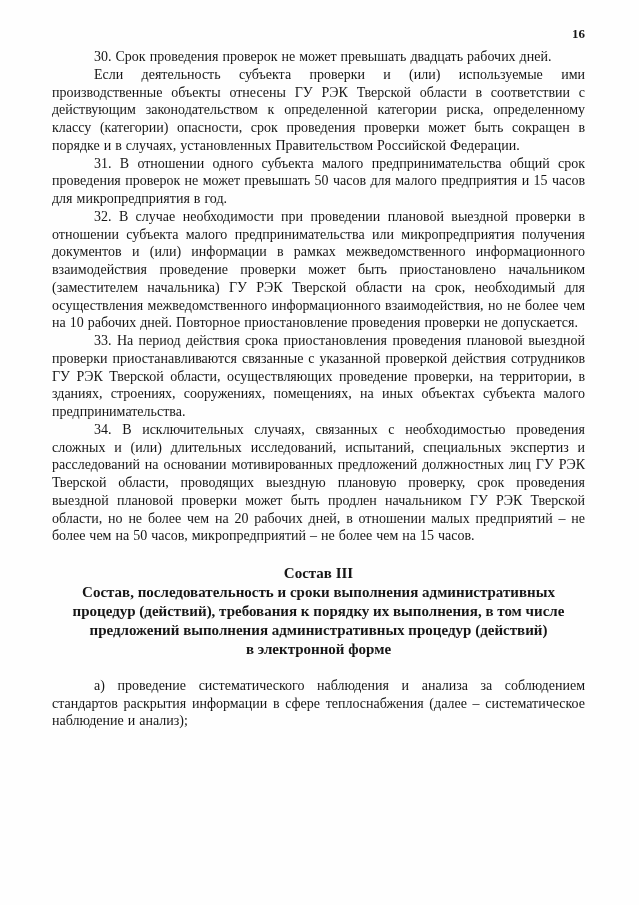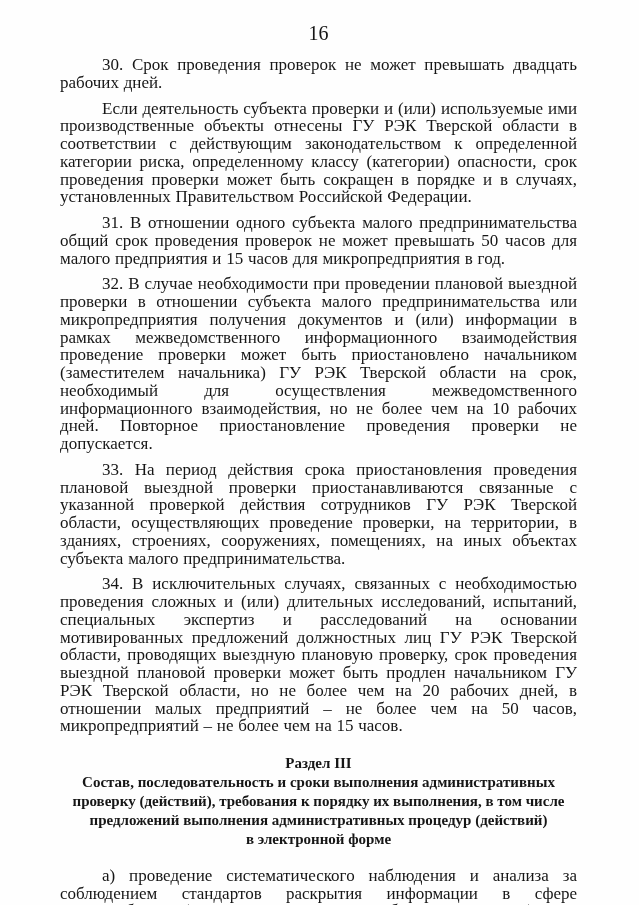--- a/index.html
+++ b/index.html
@@ -15,33 +15,34 @@
     color: #161616;
     font-family: "Liberation Serif", "DejaVu Serif", serif;
     overflow: hidden;
     text-rendering: optimizeLegibility;
   }
   .page-number {
     position: absolute;
     top: 25px;
     left: 52px;
     width: 533px;
-    text-align: center;
-    font-size: 20px;
+    text-align: right;
+    font-size: 13px;
     line-height: 17px;
+    font-weight: bold;
   }
   .content {
     position: absolute;
     top: 48px;
     left: 52px;
     width: 533px;
   }
   .para {
-    margin: 8px;
-    font-size: 17px;
+    margin: 0;
+    font-size: 14px;
     line-height: 17.75px;
     text-align: justify;
     text-indent: 42px;
     word-spacing: 0.5px;
   }
   .section-heading {
     margin: 19px 0 17.75px 0;
     font-size: 15px;
     line-height: 19px;
     font-weight: bold;
@@ -61,23 +62,23 @@
   <div class="content">
 
     <p class="para">30. Срок проведения проверок не может превышать двадцать рабочих дней.</p>
     <p class="para">Если деятельность субъекта проверки и (или) используемые ими производственные объекты отнесены ГУ РЭК Тверской области в соответствии с действующим законодательством к определенной категории риска, определенному классу (категории) опасности, срок проведения проверки может быть сокращен в порядке и в случаях, установленных Правительством Российской Федерации.</p>
     <p class="para">31. В отношении одного субъекта малого предпринимательства общий срок проведения проверок не может превышать 50 часов для малого предприятия и 15 часов для микропредприятия в год.</p>
     <p class="para">32. В случае необходимости при проведении плановой выездной проверки в отношении субъекта малого предпринимательства или микропредприятия получения документов и (или) информации в рамках межведомственного информационного взаимодействия проведение проверки может быть приостановлено начальником (заместителем начальника) ГУ РЭК Тверской области на срок, необходимый для осуществления межведомственного информационного взаимодействия, но не более чем на 10 рабочих дней. Повторное приостановление проведения проверки не допускается.</p>
     <p class="para">33. На период действия срока приостановления проведения плановой выездной проверки приостанавливаются связанные с указанной проверкой действия сотрудников ГУ РЭК Тверской области, осуществляющих проведение проверки, на территории, в зданиях, строениях, сооружениях, помещениях, на иных объектах субъекта малого предпринимательства.</p>
     <p class="para">34. В исключительных случаях, связанных с необходимостью проведения сложных и (или) длительных исследований, испытаний, специальных экспертиз и расследований на основании мотивированных предложений должностных лиц ГУ РЭК Тверской области, проводящих выездную плановую проверку, срок проведения выездной плановой проверки может быть продлен начальником ГУ РЭК Тверской области, но не более чем на 20 рабочих дней, в отношении малых предприятий – не более чем на 50 часов, микропредприятий – не более чем на 15 часов.</p>
 
     <div class="section-heading">
-      <span class="heading-line">Раздел III</span>
+      <span class="heading-line">Состав III</span>
       <span class="heading-line">Состав, последовательность и сроки выполнения административных</span>
-      <span class="heading-line">проверку (действий), требования к порядку их выполнения, в том числе</span>
+      <span class="heading-line">процедур (действий), требования к порядку их выполнения, в том числе</span>
       <span class="heading-line">предложений выполнения административных процедур (действий)</span>
       <span class="heading-line">в электронной форме</span>
     </div>
 
     <p class="para">а) проведение систематического наблюдения и анализа за соблюдением стандартов раскрытия информации в сфере теплоснабжения (далее – систематическое наблюдение и анализ);</p>
 
   </div>
 </div>
 
 </body></html>

